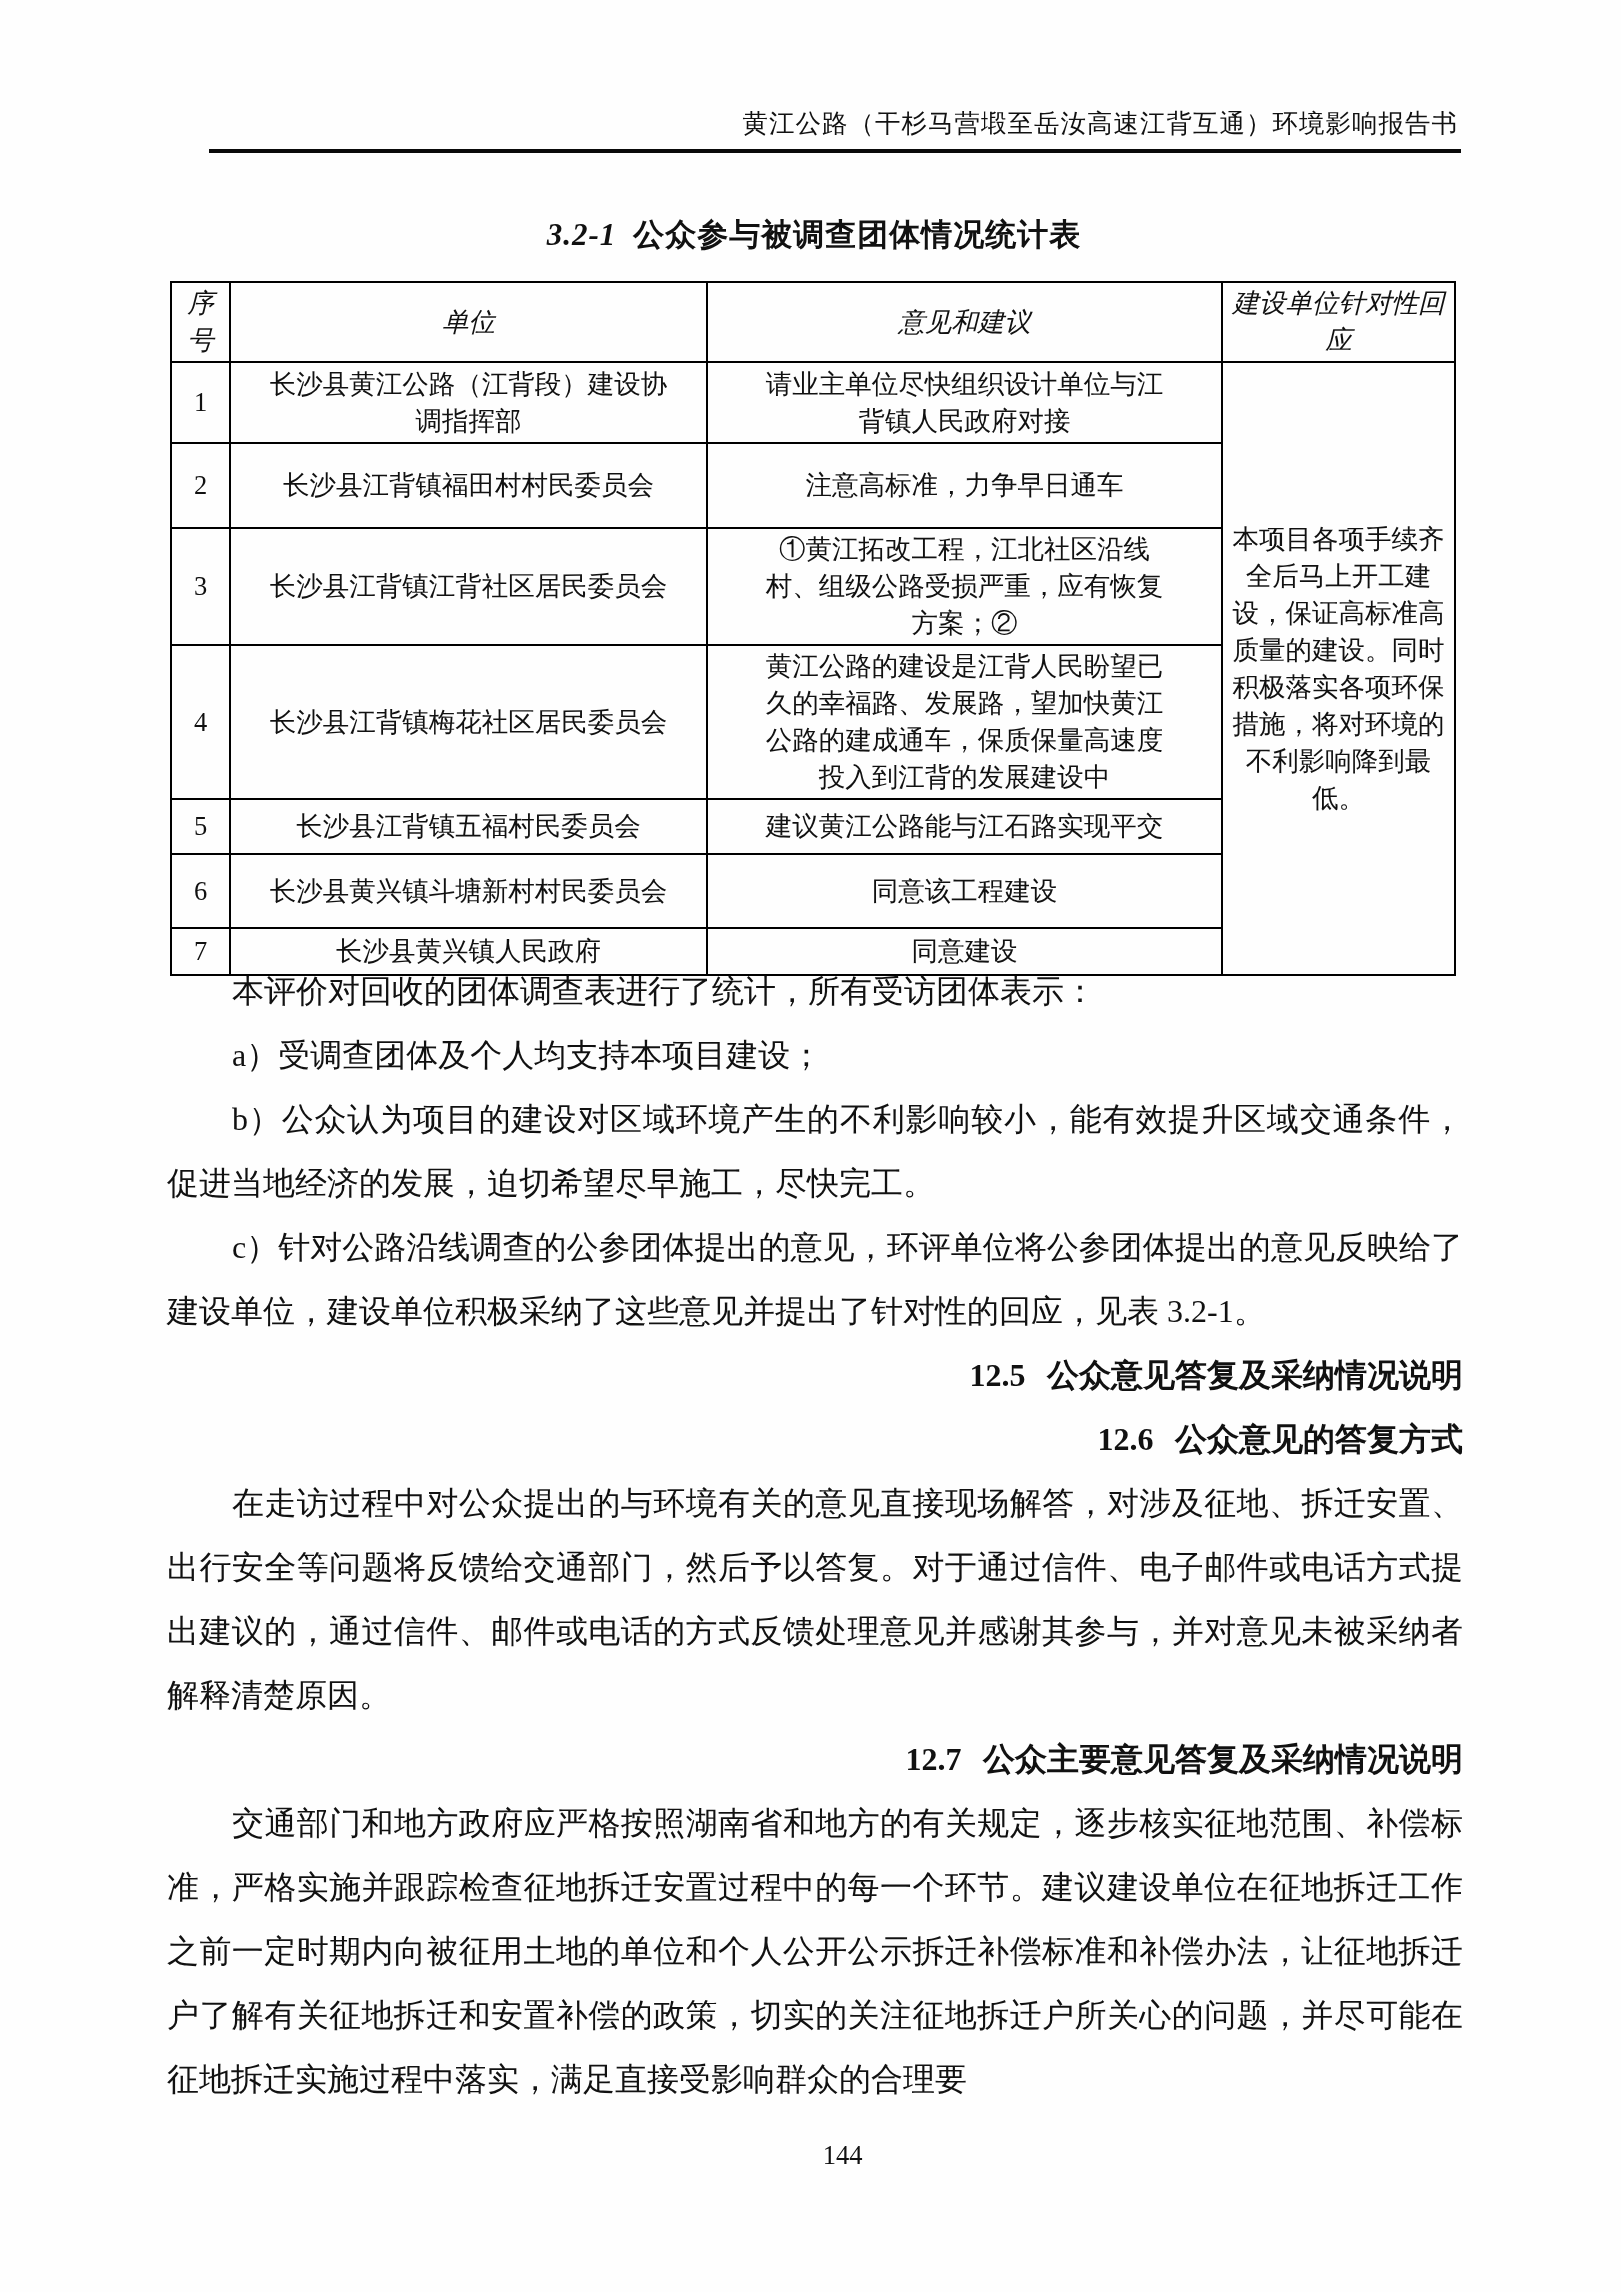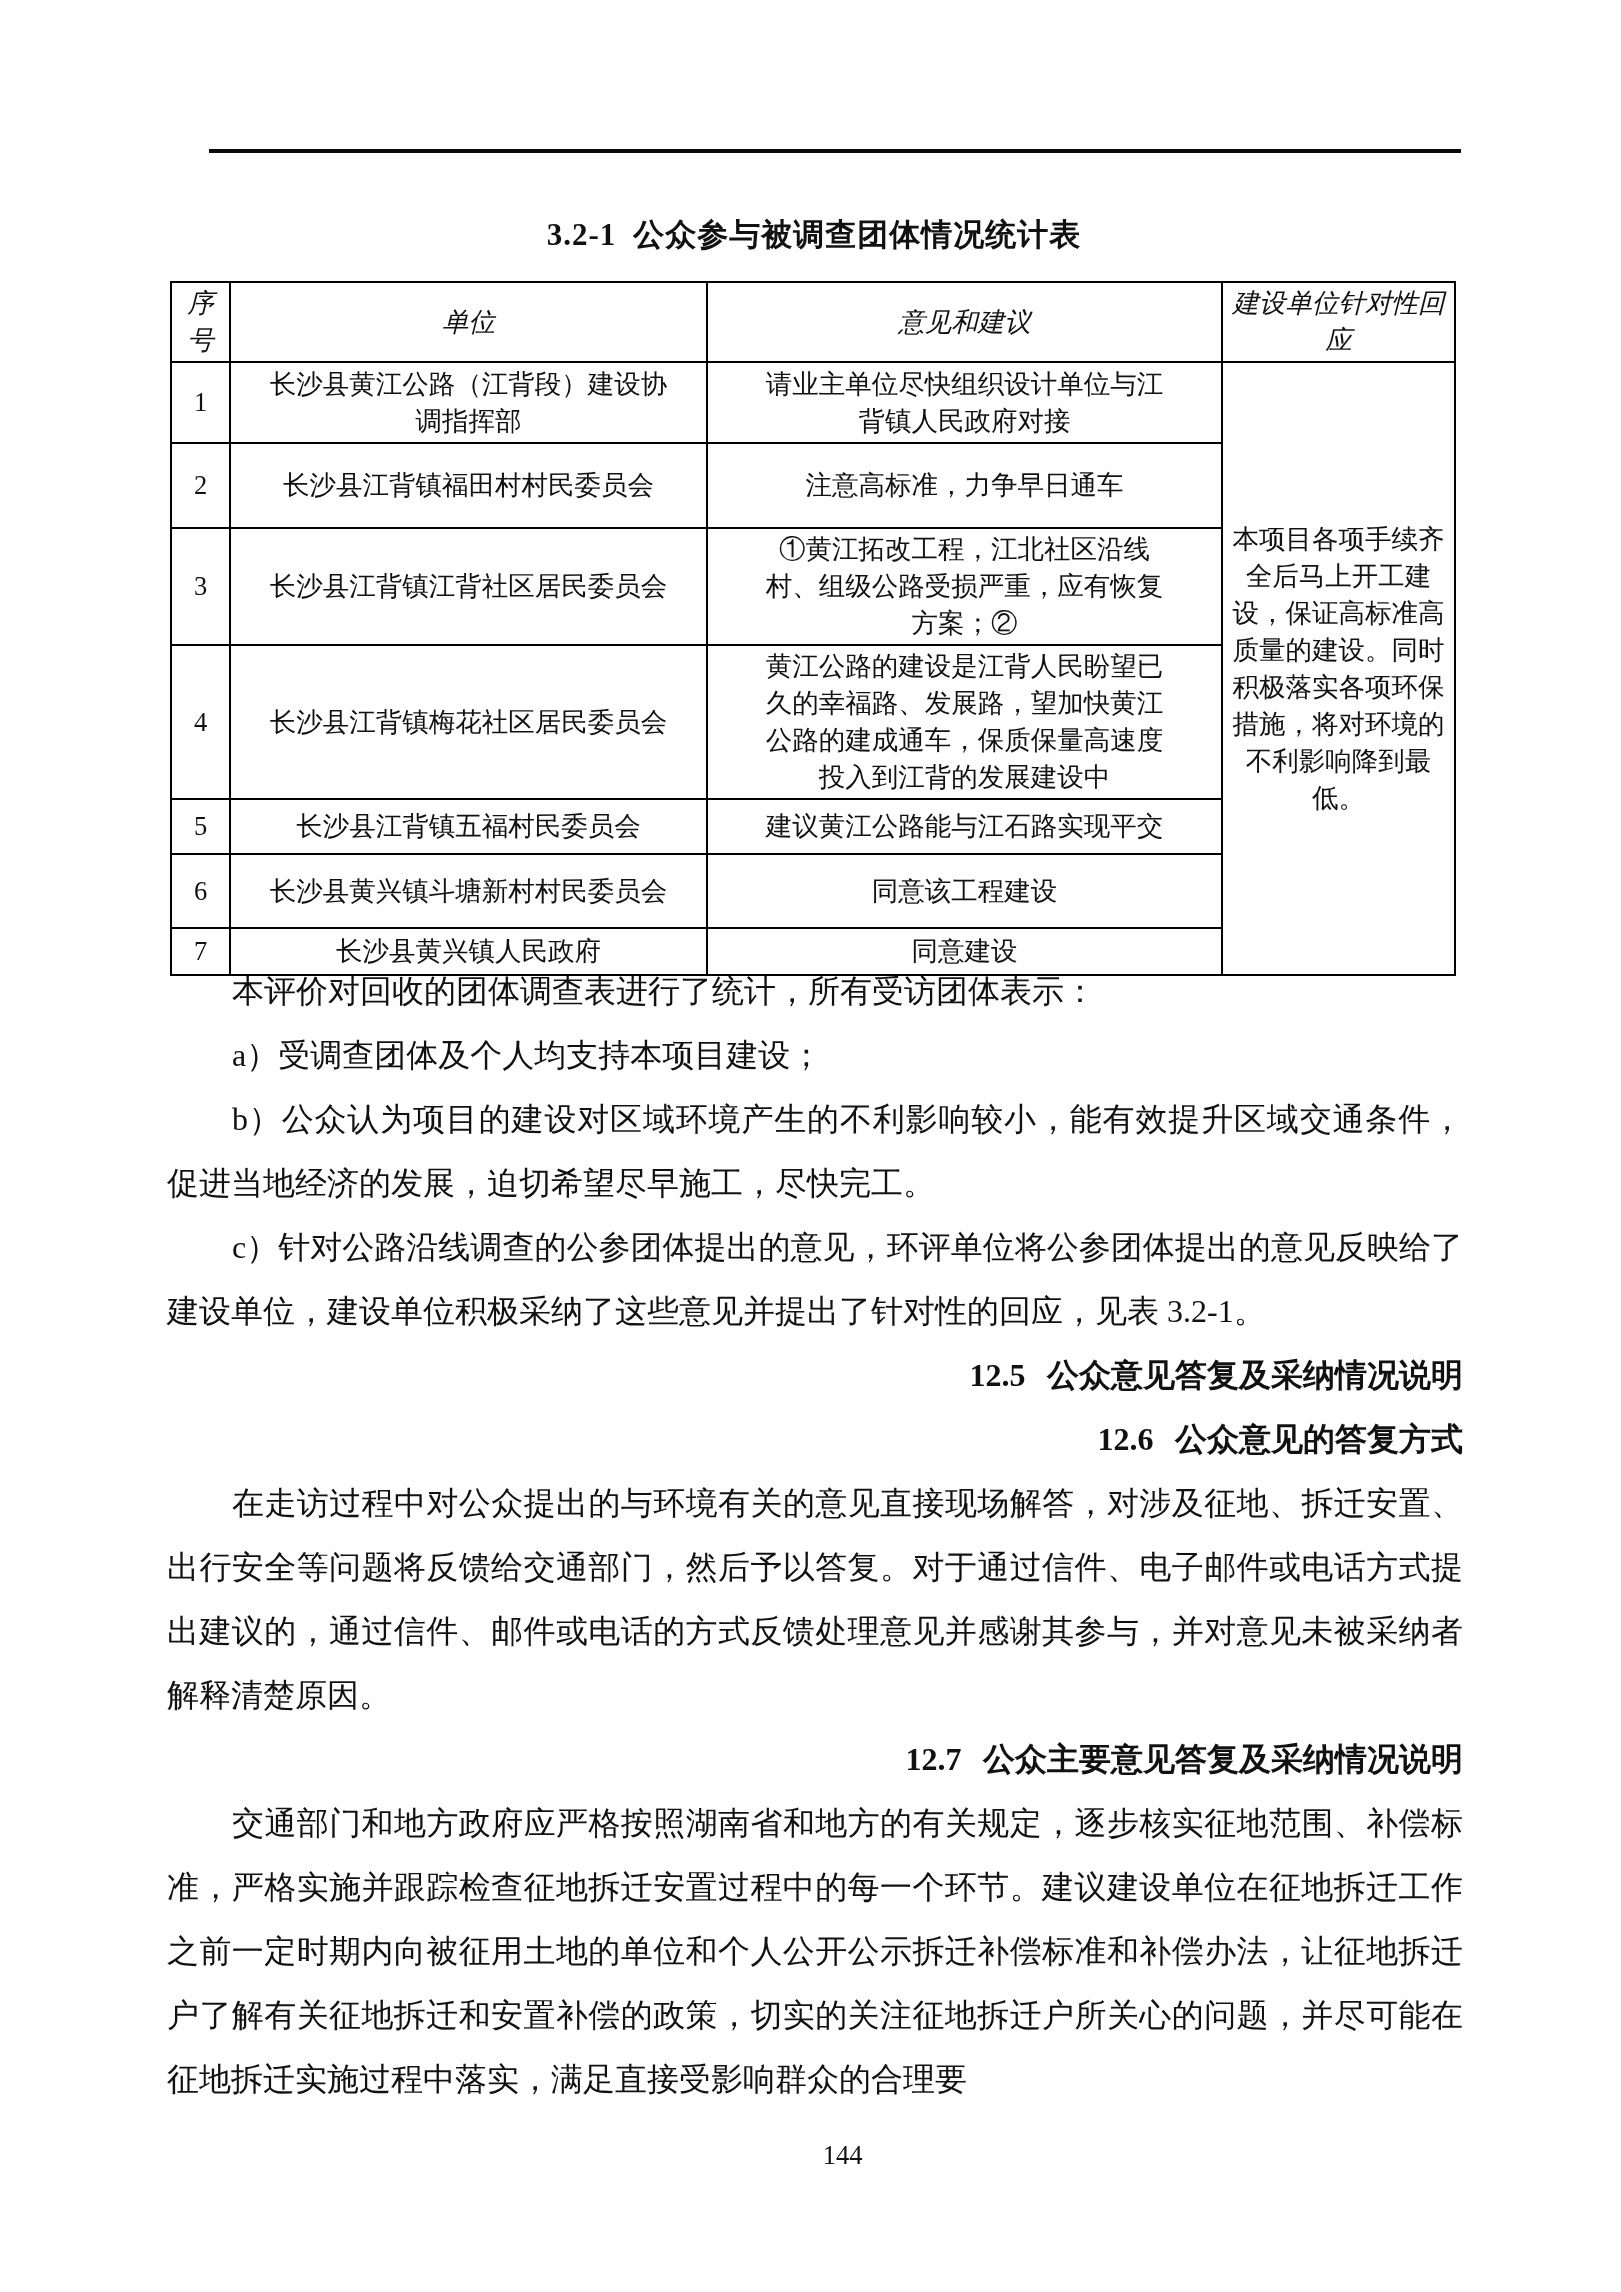--- a/index.html
+++ b/index.html
@@ -19,21 +19,21 @@
   }
   .header-rule {
     position:absolute; top:149px; left:209px;
     width:1252px; height:3.9px; background:#0a0a0a;
   }
   
   .table-caption {
     position:absolute; top:214px; left:167px; width:1294px;
     text-align:center; font-weight:bold; font-size:31px; letter-spacing:1px;
   }
-  .table-caption .cap-num { margin-right:17px; }
+  .table-caption .cap-num { margin-right:17px;font-style:italic; }
   
   table.survey {
     position:absolute; top:281px; left:170px;
     width:1284px; table-layout:fixed;
     border-collapse:collapse;
     font-size:26.5px; line-height:37px;
   }
   table.survey col.c-no   { width:59px;  }
   table.survey col.c-unit { width:477px; }
   table.survey col.c-op   { width:515px; }
@@ -68,20 +68,21 @@
   .page-number {
     position:absolute; top:2140px; left:0; width:100%;
     text-align:center; font-size:26.5px;padding-left:32px;
   }
 </style>
 </head>
 <body>
 
 <div class="page">
 
+  <div class="doc-header">黄江公路（干杉马营塅至岳汝高速江背互通）环境影响报告书</div>
   <div class="header-rule"></div>
 
   <div class="table-caption">
     <span class="cap-num">3.2-1</span><span>公众参与被调查团体情况统计表</span>
   </div>
 
   <table class="survey">
     <colgroup>
         <col class="c-no">
         <col class="c-unit">

